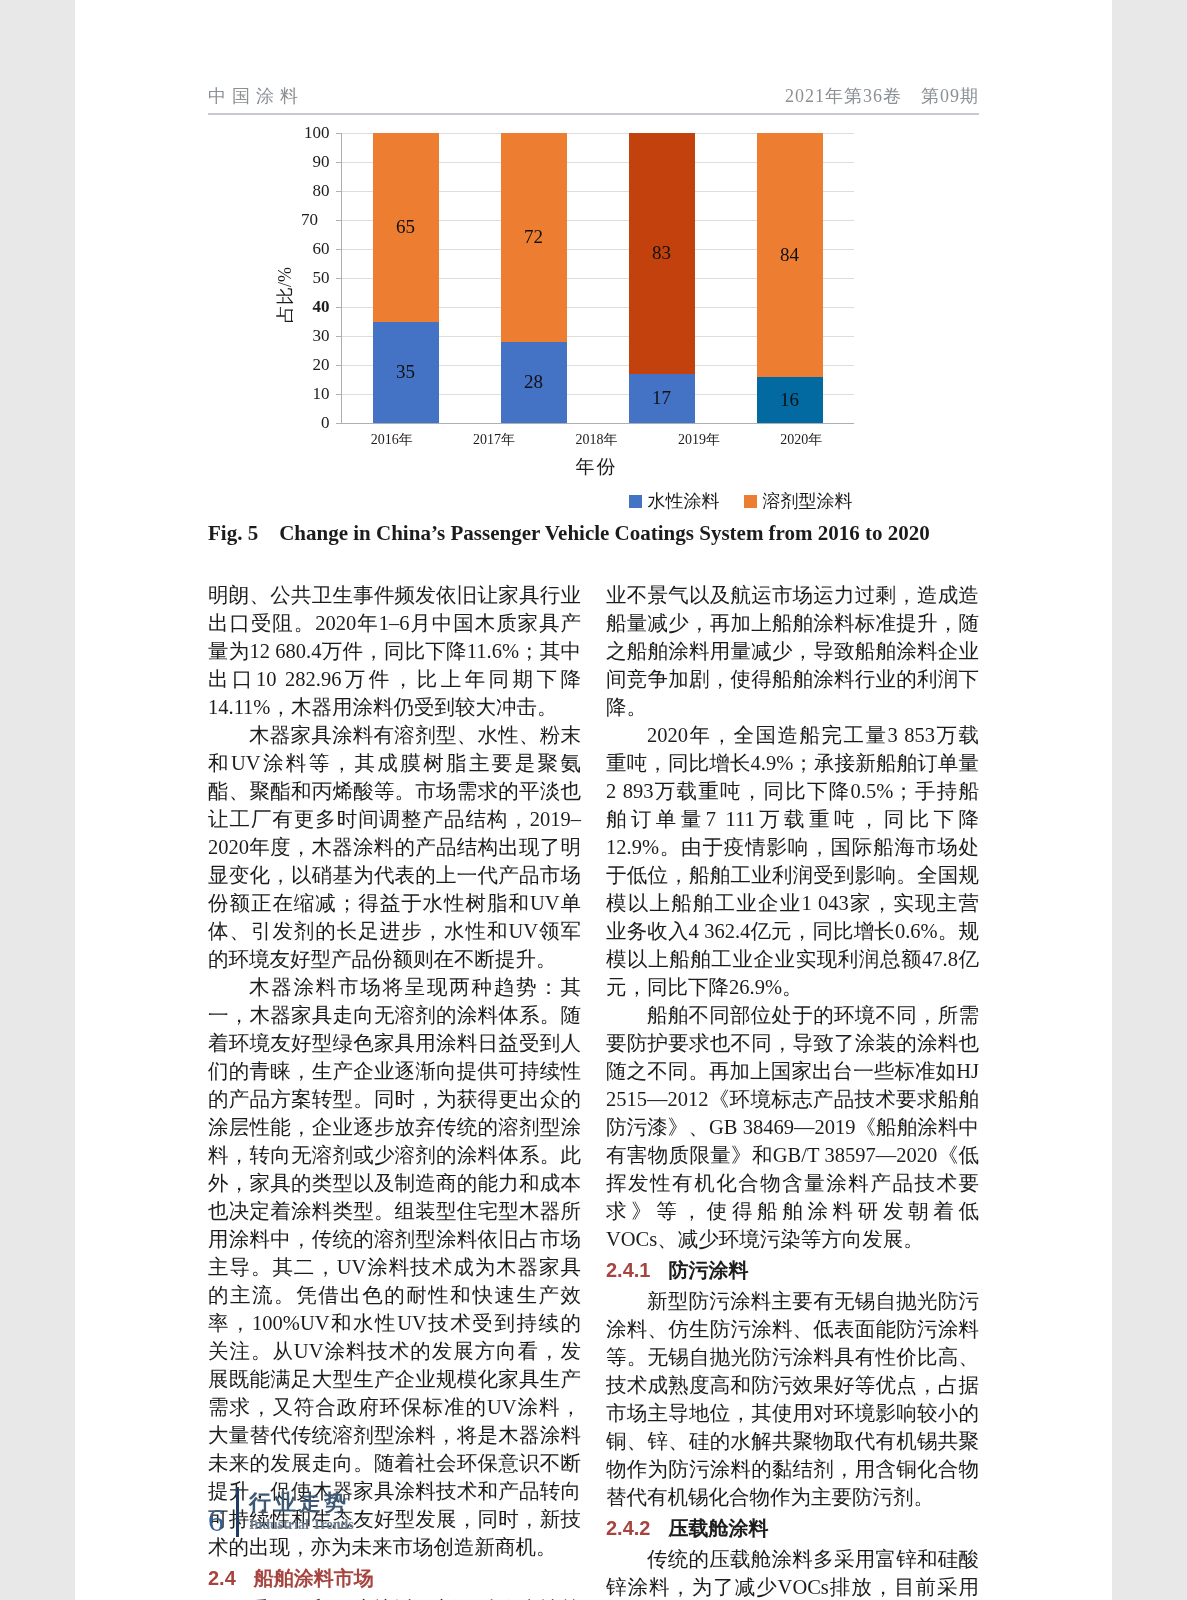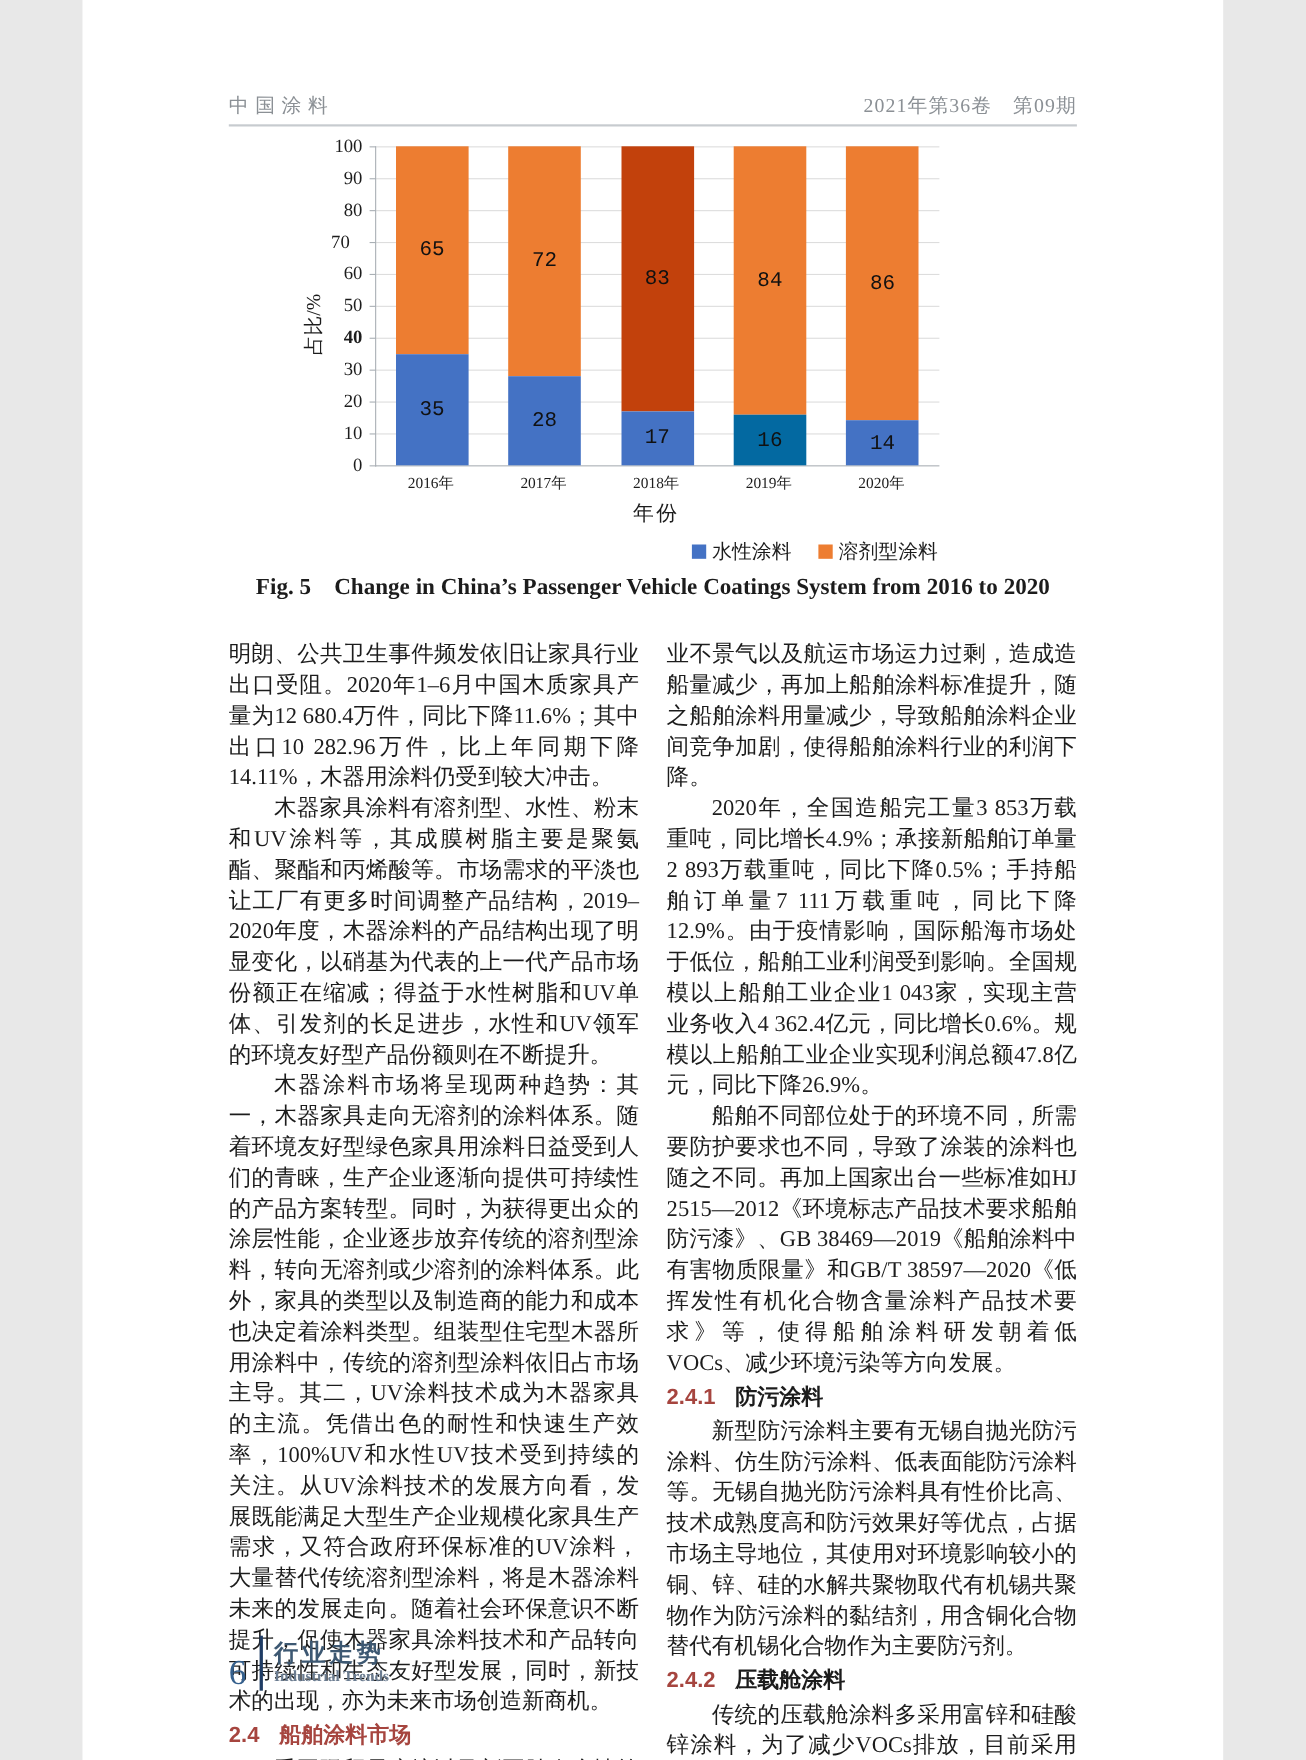--- a/index.html
+++ b/index.html
@@ -42,39 +42,39 @@
     border-bottom:1px solid #aab0b5;
   }
   .gridline{position:absolute;left:0;width:100%;height:1px;background:#dddddd;}
   .tickmark{position:absolute;left:-6px;width:6px;height:1px;background:#aab0b5;}
   .yticklabel{
     position:absolute;left:-52px;width:40px;text-align:right;
     font-size:17px;color:#1c1c1c;line-height:18px;
   }
   .bars{position:absolute;left:0;top:0;width:100%;height:100%;display:flex;}
   .bar-slot{flex:1;display:flex;align-items:flex-end;justify-content:center;height:100%;}
-  .bar{width:66px;height:100%;display:flex;flex-direction:column;justify-content:center;font-family:Liberation Mono, monospace;}
+  .bar{width:66px;height:100%;display:flex;flex-direction:column;justify-content:center;}
   .segment{position:relative;}
   .segment .seg-label{
     position:absolute;inset:0;display:flex;align-items:center;justify-content:center;
     font-size:19px;color:#111;
   }
   .xlabels{margin-left:92px;width:512px;display:flex;margin-top:7px;}
   .xlabels .xcat{flex:1;text-align:center;font-size:14px;}
   .xtitle{margin-left:92px;width:512px;text-align:center;font-size:19px;margin-top:5px;letter-spacing:2px;}
   .legend{margin-left:92px;width:512px;display:flex;justify-content:flex-end;gap:24px;margin-top:9px;}
   .legend-item{display:flex;align-items:center;gap:6px;font-size:18px;}
   .legend-swatch{width:13px;height:13px;display:inline-block;}
 
   .caption-cn{
     text-align:center;font-family:"Liberation Sans","DejaVu Sans",sans-serif;
     font-weight:bold;font-size:22px;margin-top:12px;letter-spacing:1px;
   }
   .caption-en{
-    text-align:center;font-weight:bold;font-size:21px;margin-top:6px;
+    text-align:left;font-weight:bold;font-size:21px;margin-top:6px;
   }
 
   
   .columns{display:flex;gap:25px;margin-top:34px;}
   .col{width:448px;font-size:20.5px;line-height:28px;text-align:justify;}
   .para{margin:0;}
   .para.indent{text-indent:2em;}
   .sec-heading{
     font-family:"Liberation Sans","DejaVu Sans",sans-serif;
     font-size:20px;font-weight:bold;
@@ -182,30 +182,20 @@
               <div class="bar-slot">
                 <div class="bar">
                   <div class="segment" style="height: 84%; background: rgb(237, 125, 49);">
                     <span class="seg-label">84</span>
                   </div>
                   <div class="segment" style="height: 16%; background: #0369a1;">
                     <span class="seg-label">16</span>
                   </div>
                 </div>
               </div>
-              <div class="bar-slot">
-                <div class="bar">
-                  <div class="segment" style="height: 86%; background: rgb(237, 125, 49);">
-                    <span class="seg-label">86</span>
-                  </div>
-                  <div class="segment" style="height: 14%; background: rgb(68, 114, 196);">
-                    <span class="seg-label">14</span>
-                  </div>
-                </div>
-              </div>
             </div>
           </div>
         <div class="xlabels" id="xlabels">
             <div class="xcat">2016年</div>
             <div class="xcat">2017年</div>
             <div class="xcat">2018年</div>
             <div class="xcat">2019年</div>
             <div class="xcat">2020年</div>
           </div>
         <div class="xtitle">年份</div>

